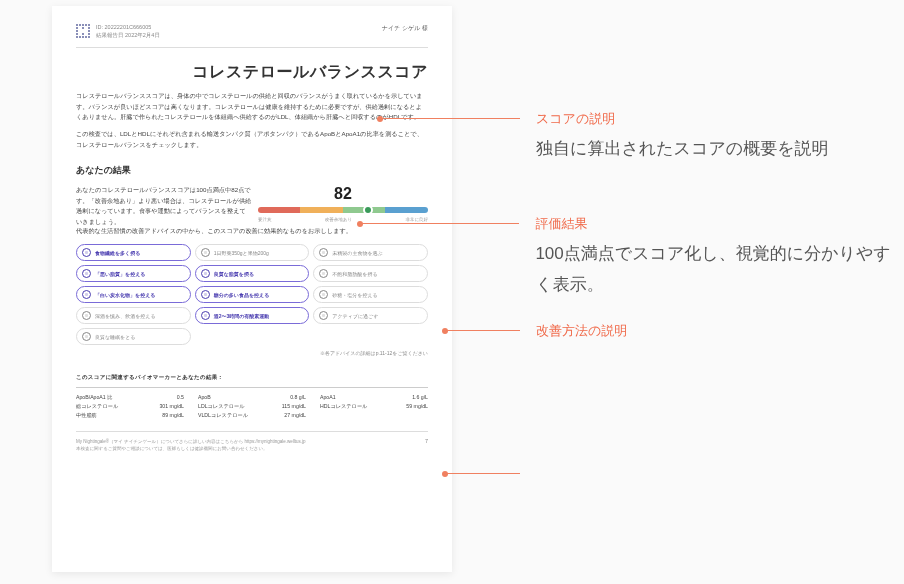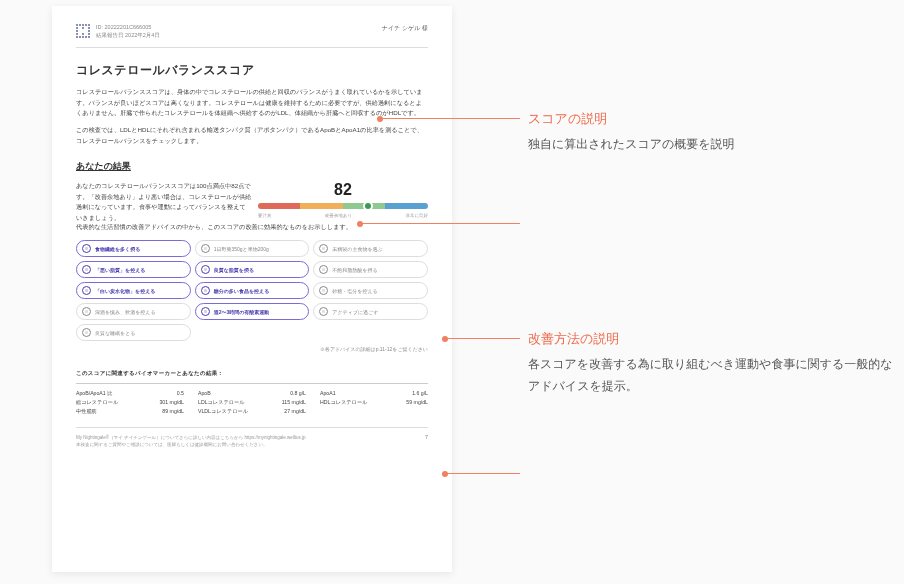--- a/index.html
+++ b/index.html
@@ -19,23 +19,23 @@
     box-shadow: 0 2px 8px rgba(0,0,0,0.08);
     padding: 18px 24px 12px 24px;
     font-size: 6px;
     color: #333;
   }
   .doc-header { display: flex; justify-content: space-between; align-items: flex-start; border-bottom: 1px solid #ddd; padding-bottom: 8px; margin-bottom: 14px; }
   .logo { display: grid; grid-template-columns: repeat(5,2px); grid-auto-rows: 2px; gap: 1px; }
   .logo span { background: #8a8fb8; }
   .idblock { font-size: 5.5px; color: #888; line-height: 1.4; }
   .client { font-size: 6px; color: #555; }
-  h1 { font-size: 12px; font-weight: 700; margin-bottom: 8px; letter-spacing: 0.5px; }
+  h1 { font-size: 16px; font-weight: 700; margin-bottom: 8px; letter-spacing: 0.5px; text-align: right; }
   .p { font-size: 6.2px; line-height: 1.7; color: #444; margin-bottom: 6px; }
-  h2 { font-size: 9px; font-weight: 700; margin: 14px 0 8px; text-decoration: underline; }
+  h2 { font-size: 9px; font-weight: 700; margin: 14px 0 8px; }
   .result-row { display: flex; gap: 6px; align-items: flex-start; }
   .result-text { flex: 1; font-size: 6.2px; line-height: 1.7; color: #444; }
   .score-area { width: 170px; text-align: center; }
   .score-num { font-size: 16px; font-weight: 700; color: #222; margin-bottom: 4px; }
   .bar { height: 6px; border-radius: 3px; background: linear-gradient(90deg,#e06a5a 0 25%,#f0b05a 25% 50%,#8fc98f 50% 75%,#5aa0d0 75% 100%); position: relative; margin-bottom: 4px; }
   .bar .dot { position: absolute; top: -2px; width: 10px; height: 10px; border-radius: 50%; background: #3a9a5a; border: 2px solid #fff; left: 62%; }
   .bar-labels { display: flex; justify-content: space-between; font-size: 4.5px; color: #999; }
   .sub { font-size: 6.2px; color: #444; margin-bottom: 8px; }
   .tips { display: grid; grid-template-columns: repeat(3,1fr); gap: 4px; }
   .tip { border: 1px solid #ddd; border-radius: 10px; padding: 3px 5px; display: flex; align-items: center; gap: 4px; font-size: 5px; color: #888; }
@@ -48,23 +48,23 @@
   .bio-grid { display: grid; grid-template-columns: 1fr 1fr 1fr; gap: 2px 14px; font-size: 5.2px; color: #444; border-top: 1px solid #ccc; padding-top: 6px; }
   .bio-item { display: flex; justify-content: space-between; gap: 4px; }
   .footer { border-top: 1px solid #ddd; margin-top: 12px; padding-top: 6px; display:flex; justify-content: space-between; align-items: flex-start; }
   .footer .ft { font-size: 4.5px; color: #999; line-height: 1.6; }
   .pg { font-size: 5.5px; color: #888; }
 
   
   .anno { position: absolute; display: flex; align-items: flex-start; }
   .conn { height: 0; border-top: 1px solid #f08060; position: relative; }
   .conn::before { content:""; position:absolute; left:-3px; top:-3px; width:6px; height:6px; border-radius:50%; background:#f08060; }
-  .anno-body { margin-left: 8px; }
+  .anno-body { margin-left: 16px; }
   .anno-title { color: #f06a4a; font-size: 13px; font-weight: 500; margin-bottom: 6px; }
-  .anno-desc { color: #555; font-size: 12px; line-height: 1.8; max-width: 370px; }
+  .anno-desc { color: #555; font-size: 17px; line-height: 1.8; max-width: 370px; }
 </style>
 </head>
 <body>
 
 <div class="doc">
   <div class="doc-header">
     <div style="display:flex;gap:6px;align-items:flex-start">
       <div class="logo">
         <span></span>
           <span></span>
@@ -227,25 +227,28 @@
 <div class="anno" style="left:380px; top:110px;">
   <div class="conn" style="width:140px; margin-top:8px;"></div>
   <div class="anno-body">
     <div class="anno-title">スコアの説明</div>
     <div class="anno-desc">独自に算出されたスコアの概要を説明</div>
   </div>
 </div>
 
 <div class="anno" style="left:360px; top:215px;">
   <div class="conn" style="width:160px; margin-top:8px;"></div>
-</div>
-
-<div class="anno" style="left:445px; top:330px;justify-content:center;">
+  <div class="anno-body">
+    <div class="anno-title">評価結果</div>
+    <div class="anno-desc">100点満点でスコア化し、視覚的に分かりやすく表示。</div>
+  </div>
+</div>
+
+<div class="anno" style="left:445px; top:322px;justify-content:center;">
   <div class="conn" style="width:75px; margin-top:8px;"></div>
   <div class="anno-body">
     <div class="anno-title">改善方法の説明</div>
-    <div class="anno-desc">各スコアを改善する為に取り組むべき運動や食事に関する一般的なアドバイスを提示。</div>
   </div>
 </div>
 
 <div class="anno" style="left:445px; top:465px;">
   <div class="conn" style="width:75px; margin-top:8px;"></div>
 </div>
 
 </body></html>

